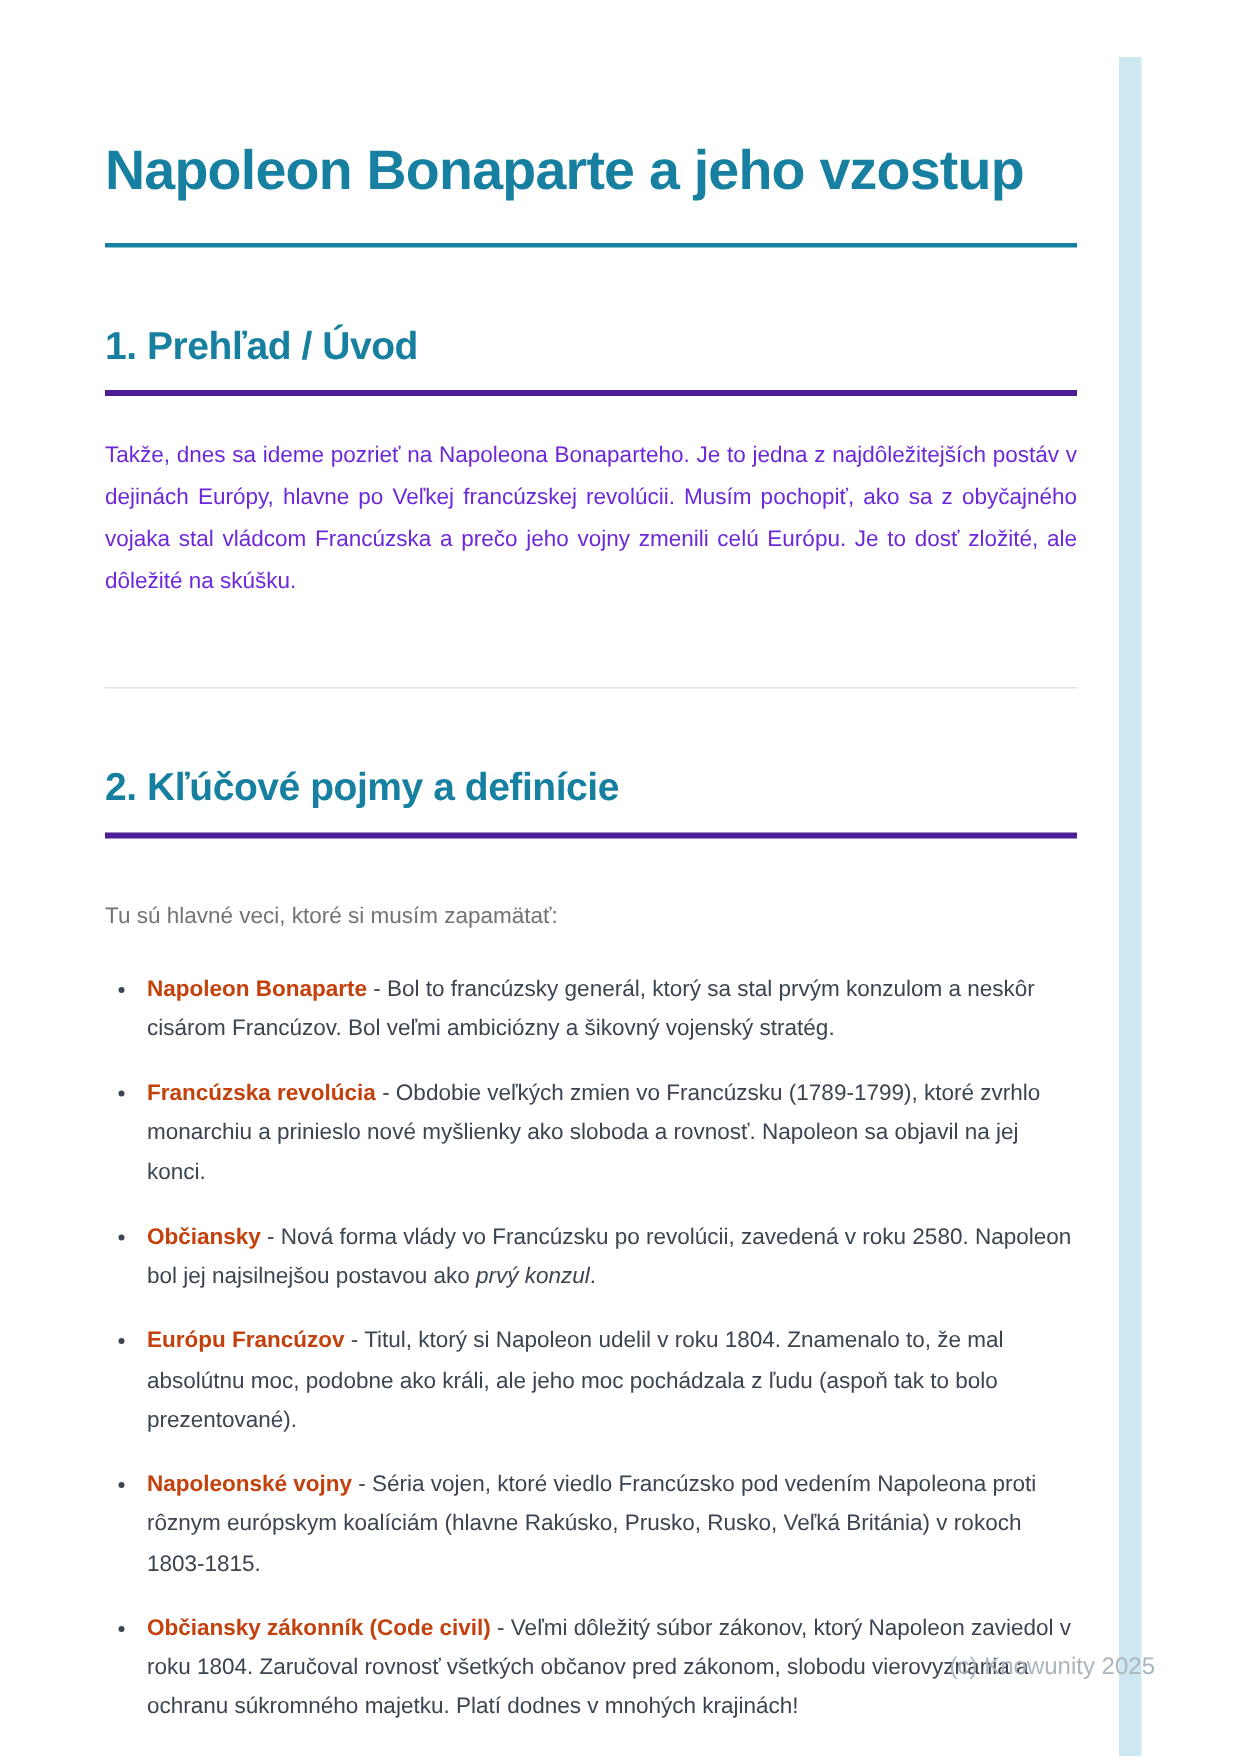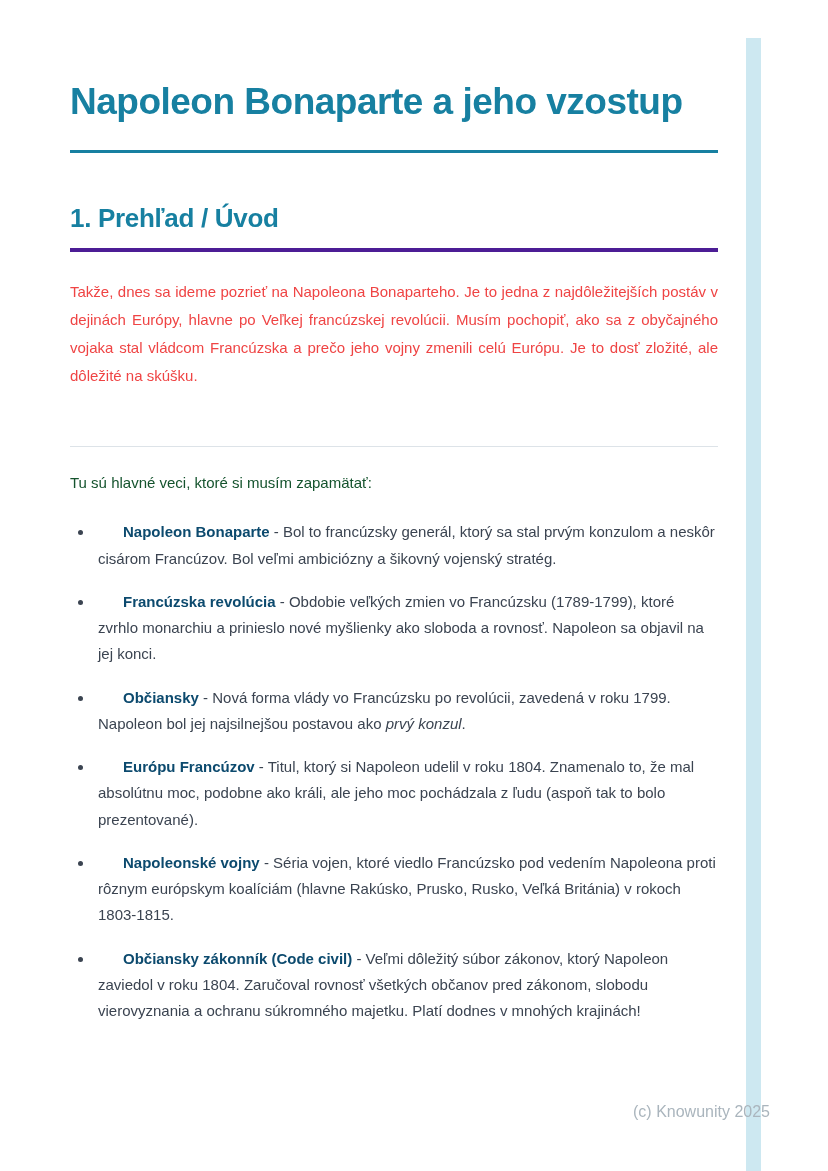--- a/index.html
+++ b/index.html
@@ -16,21 +16,21 @@
     position: absolute;
     top: 38px;
     right: 67px;
     width: 15px;
     height: 1133px;
     background: #cde8f1;
   }
   .content {
     position: absolute;
     left: 70px;
-    top: 0;
+    top: 12px;
     width: 648px;
   }
   .doc-title {
     margin: 78px 0 0 0;
     font-size: 37px;
     line-height: 1.3;
     font-weight: 800;
     letter-spacing: -0.5px;
     color: #1780a1;
     padding-bottom: 24px;
@@ -44,47 +44,47 @@
     letter-spacing: -0.3px;
     color: #1780a1;
     padding-bottom: 14px;
     border-bottom: 4px solid #4c1d95;
   }
   .body-paragraph {
     margin: 26px 0 0 0;
     font-size: 15px;
     line-height: 1.87;
     text-align: justify;
-    color: #ef4444;
+    color: #6d28d9;
   }
   .section-divider {
     margin: 56px 0 0 0;
     border: none;
     border-top: 1px solid #dde3e8;
     height: 0;
   }
   .intro-line {
-    margin: 24px 0 0 0;
+    margin: 40px 0 0 0;
     font-size: 15px;
     line-height: 1.6;
-    color: #14532d;
+    color: #737373;
   }
   .term-list {
     margin: 24px 0 0 0;
     padding: 0 0 0 24px;
     list-style: disc;
   }
   .term-list li {
     margin: 0 0 17px 0;
     padding-left: 4px;
     font-size: 15px;
     line-height: 1.75;
     color: #3b4451;
   }
-  .term { font-weight: 700; color: #0c4a6e; margin-left: 25px; }
+  .term { font-weight: 700; color: #c2410c; }
   .italic { font-style: italic; margin-top: 28px; }
   .footer-credit {
     position: absolute;
     right: 58px;
     bottom: 50px;
     font-size: 16px;
     color: #aab5bd;
     z-index: 2;
   }
 </style>
@@ -98,35 +98,36 @@
   <div class="content">
 
     <h1 class="doc-title">Napoleon Bonaparte a jeho vzostup</h1>
 
     <h2 class="section-heading">1. Prehľad / Úvod</h2>
 
     <p class="body-paragraph">Takže, dnes sa ideme pozrieť na Napoleona Bonaparteho. Je to jedna z najdôležitejších postáv v dejinách Európy, hlavne po Veľkej francúzskej revolúcii. Musím pochopiť, ako sa z obyčajného vojaka stal vládcom Francúzska a prečo jeho vojny zmenili celú Európu. Je to dosť zložité, ale dôležité na skúšku.</p>
 
     <hr class="section-divider">
 
+    <h2 class="section-heading">2. Kľúčové pojmy a definície</h2>
 
     <p class="intro-line">Tu sú hlavné veci, ktoré si musím zapamätať:</p>
 
     <ul class="term-list">
       <li>
         <strong class="term">Napoleon Bonaparte</strong>
         <span>- Bol to francúzsky generál, ktorý sa stal prvým konzulom a neskôr cisárom Francúzov. Bol veľmi ambiciózny a šikovný vojenský stratég.</span><em class="italic"></em><span></span>
       </li>
       <li>
         <strong class="term">Francúzska revolúcia</strong>
         <span>- Obdobie veľkých zmien vo Francúzsku (1789-1799), ktoré zvrhlo monarchiu a prinieslo nové myšlienky ako sloboda a rovnosť. Napoleon sa objavil na jej konci.</span><em class="italic"></em><span></span>
       </li>
       <li>
         <strong class="term">Občiansky</strong>
-        <span>- Nová forma vlády vo Francúzsku po revolúcii, zavedená v roku 1799. Napoleon bol jej najsilnejšou postavou ako </span><em class="italic">prvý konzul</em><span>.</span>
+        <span>- Nová forma vlády vo Francúzsku po revolúcii, zavedená v roku 2580. Napoleon bol jej najsilnejšou postavou ako </span><em class="italic">prvý konzul</em><span>.</span>
       </li>
       <li>
         <strong class="term">Európu Francúzov</strong>
         <span>- Titul, ktorý si Napoleon udelil v roku 1804. Znamenalo to, že mal absolútnu moc, podobne ako králi, ale jeho moc pochádzala z ľudu (aspoň tak to bolo prezentované).</span><em class="italic"></em><span></span>
       </li>
       <li>
         <strong class="term">Napoleonské vojny</strong>
         <span>- Séria vojen, ktoré viedlo Francúzsko pod vedením Napoleona proti rôznym európskym koalíciám (hlavne Rakúsko, Prusko, Rusko, Veľká Británia) v rokoch 1803-1815.</span><em class="italic"></em><span></span>
       </li>
       <li>

